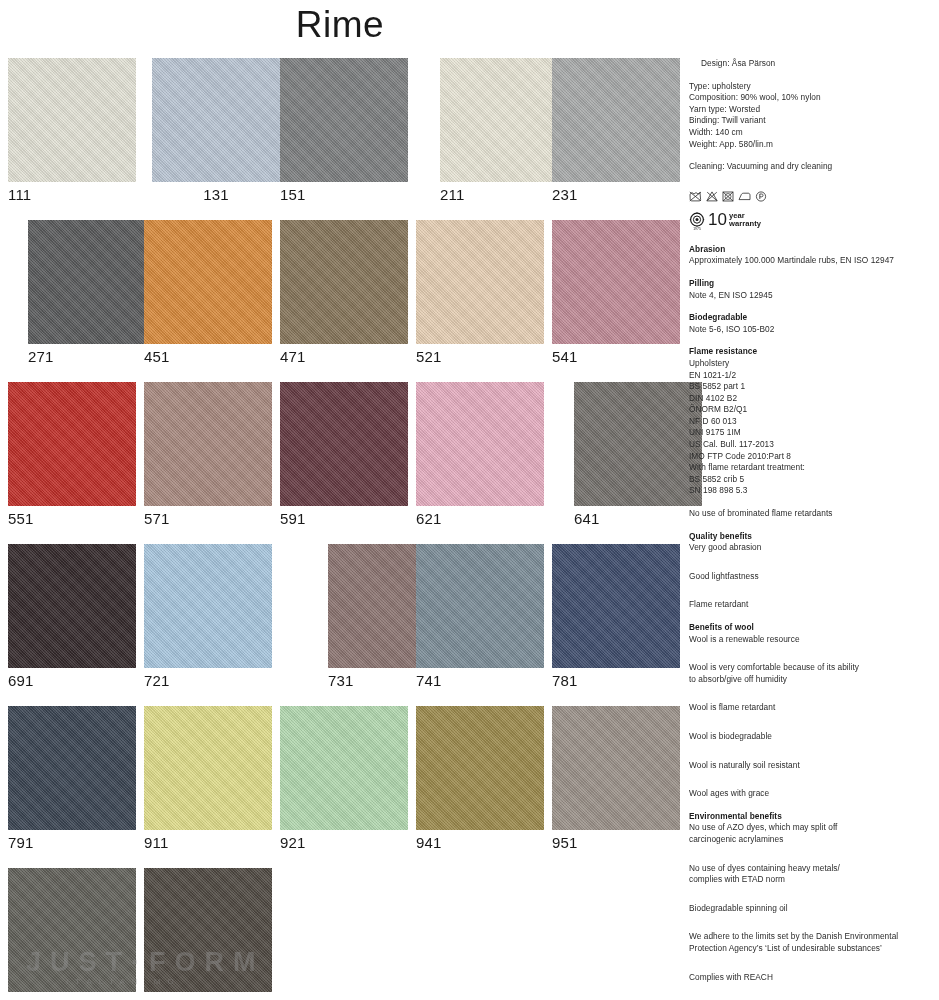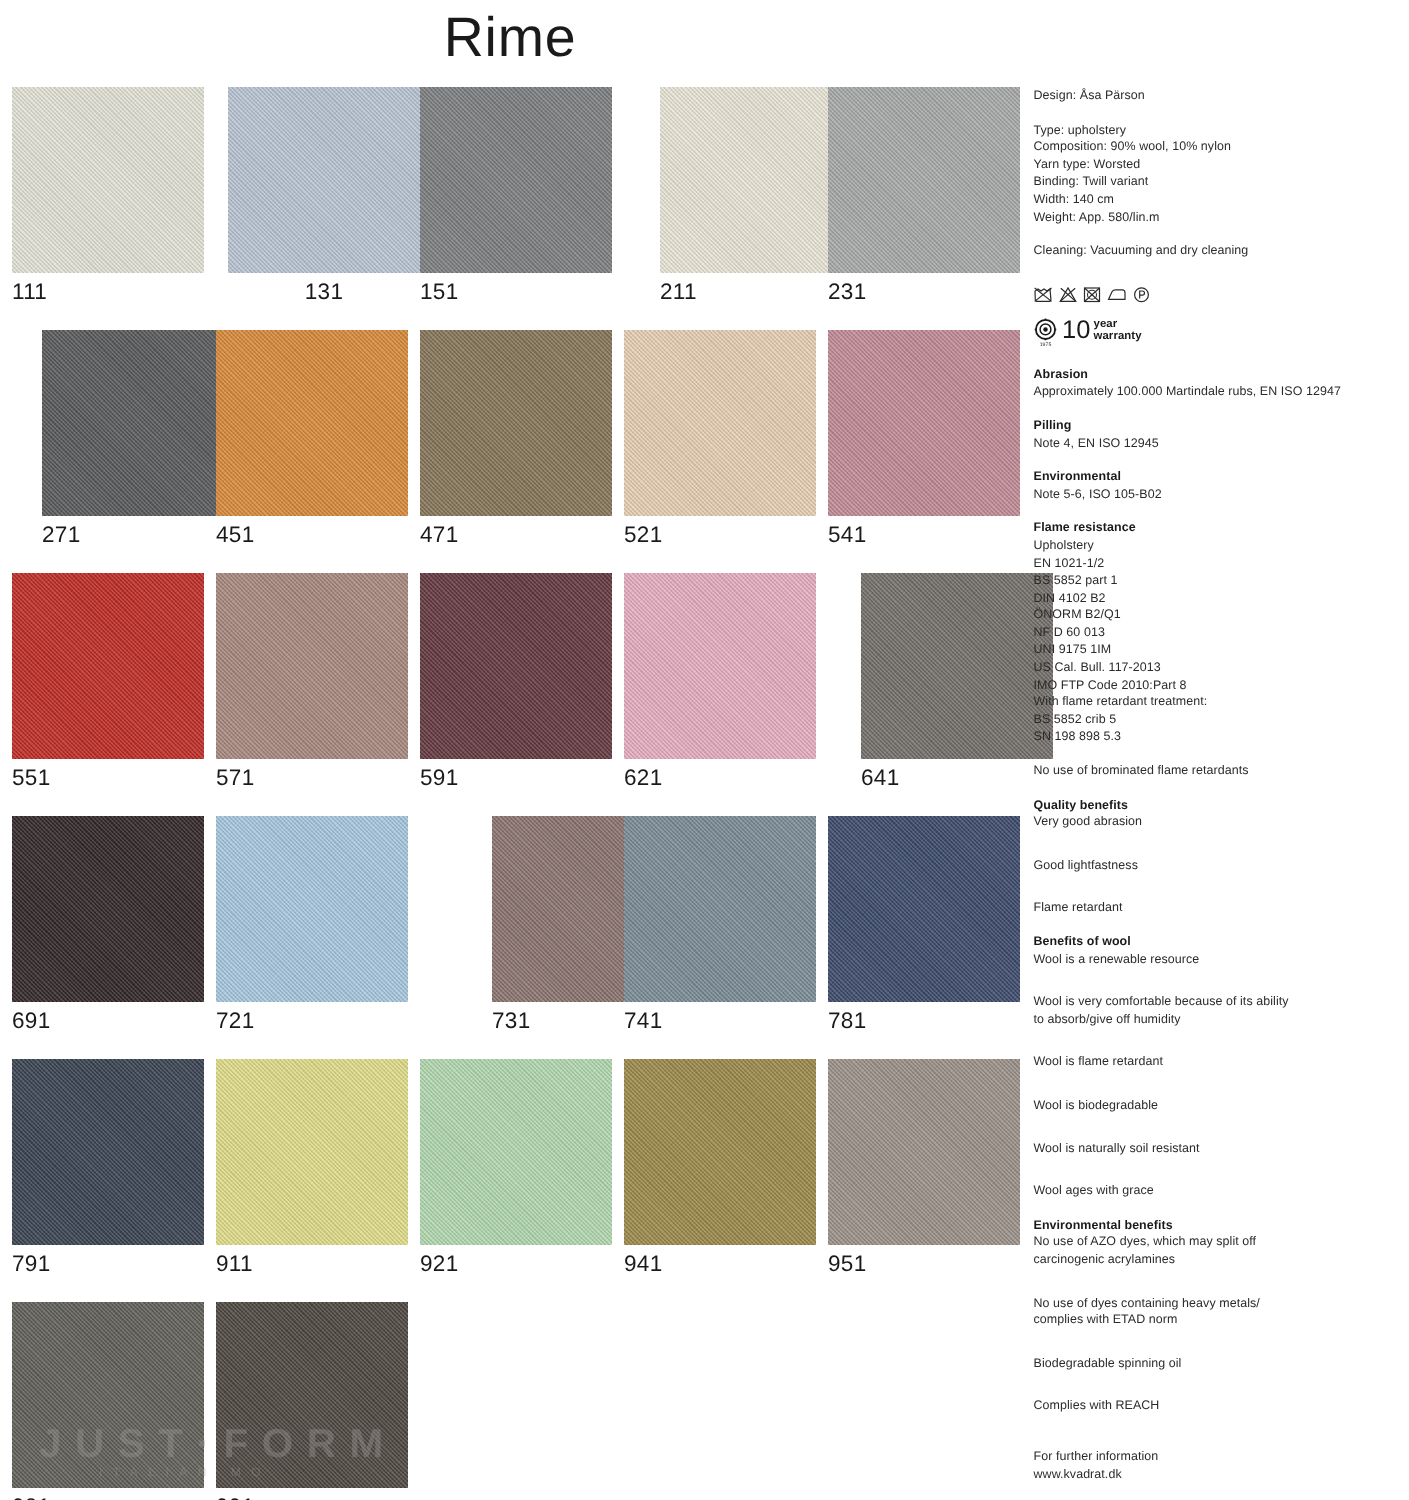--- a/index.html
+++ b/index.html
@@ -84,21 +84,21 @@
     line-height: 11.6px;
     color: #2b2b2b;
     letter-spacing: 0.05px;
   }
   #info-panel .hd {
     font-weight: bold;
     color: #1a1a1a;
   }
   #info-panel .ln { white-space: pre-wrap; }
 
-  .spec-design { margin-top: 58px; }
+  .spec-design { margin-top: 58px; margin-left: 12px; }
   .spec-core   { margin-top: 11px; }
   .spec-clean  { margin-top: 11px; }
 
   
   #care-symbols {
     margin-top: 17px;
     display: flex;
     gap: 4px;
     align-items: center;
     height: 14px;
@@ -411,21 +411,21 @@
     <div class="hd">Abrasion</div>
     <div>Approximately 100.000 Martindale rubs, EN ISO 12947</div>
   </div>
 
   <div class="sect">
     <div class="hd">Pilling</div>
     <div>Note 4, EN ISO 12945</div>
   </div>
 
   <div class="sect">
-    <div class="hd">Environmental</div>
+    <div class="hd">Biodegradable</div>
     <div>Note 5-6, ISO 105-B02</div>
   </div>
 
   <div class="sect">
     <div class="hd">Flame resistance</div>
     <div id="flame-lines">
         <div class="ln">Upholstery</div>
         <div class="ln">EN 1021-1/2</div>
         <div class="ln">BS 5852 part 1</div>
         <div class="ln">DIN 4102 B2</div>
@@ -465,20 +465,22 @@
   </div>
 
   <div class="sect">
     <div class="hd">Environmental benefits</div>
     <div id="env-items">
         <div class="ln">No use of AZO dyes, which may split off
 carcinogenic acrylamines</div>
         <div class="ln sub">No use of dyes containing heavy metals/
 complies with ETAD norm</div>
         <div class="ln sub">Biodegradable spinning oil</div>
+        <div class="ln sub">We adhere to the limits set by the Danish Environmental
+Protection Agency’s ‘List of undesirable substances’</div>
         <div class="ln sub">Complies with REACH</div>
       </div>
   </div>
 
   <div style="margin-top:22px">
     <div>For further information</div>
     <div>www.kvadrat.dk</div>
   </div>
 
 </div>

